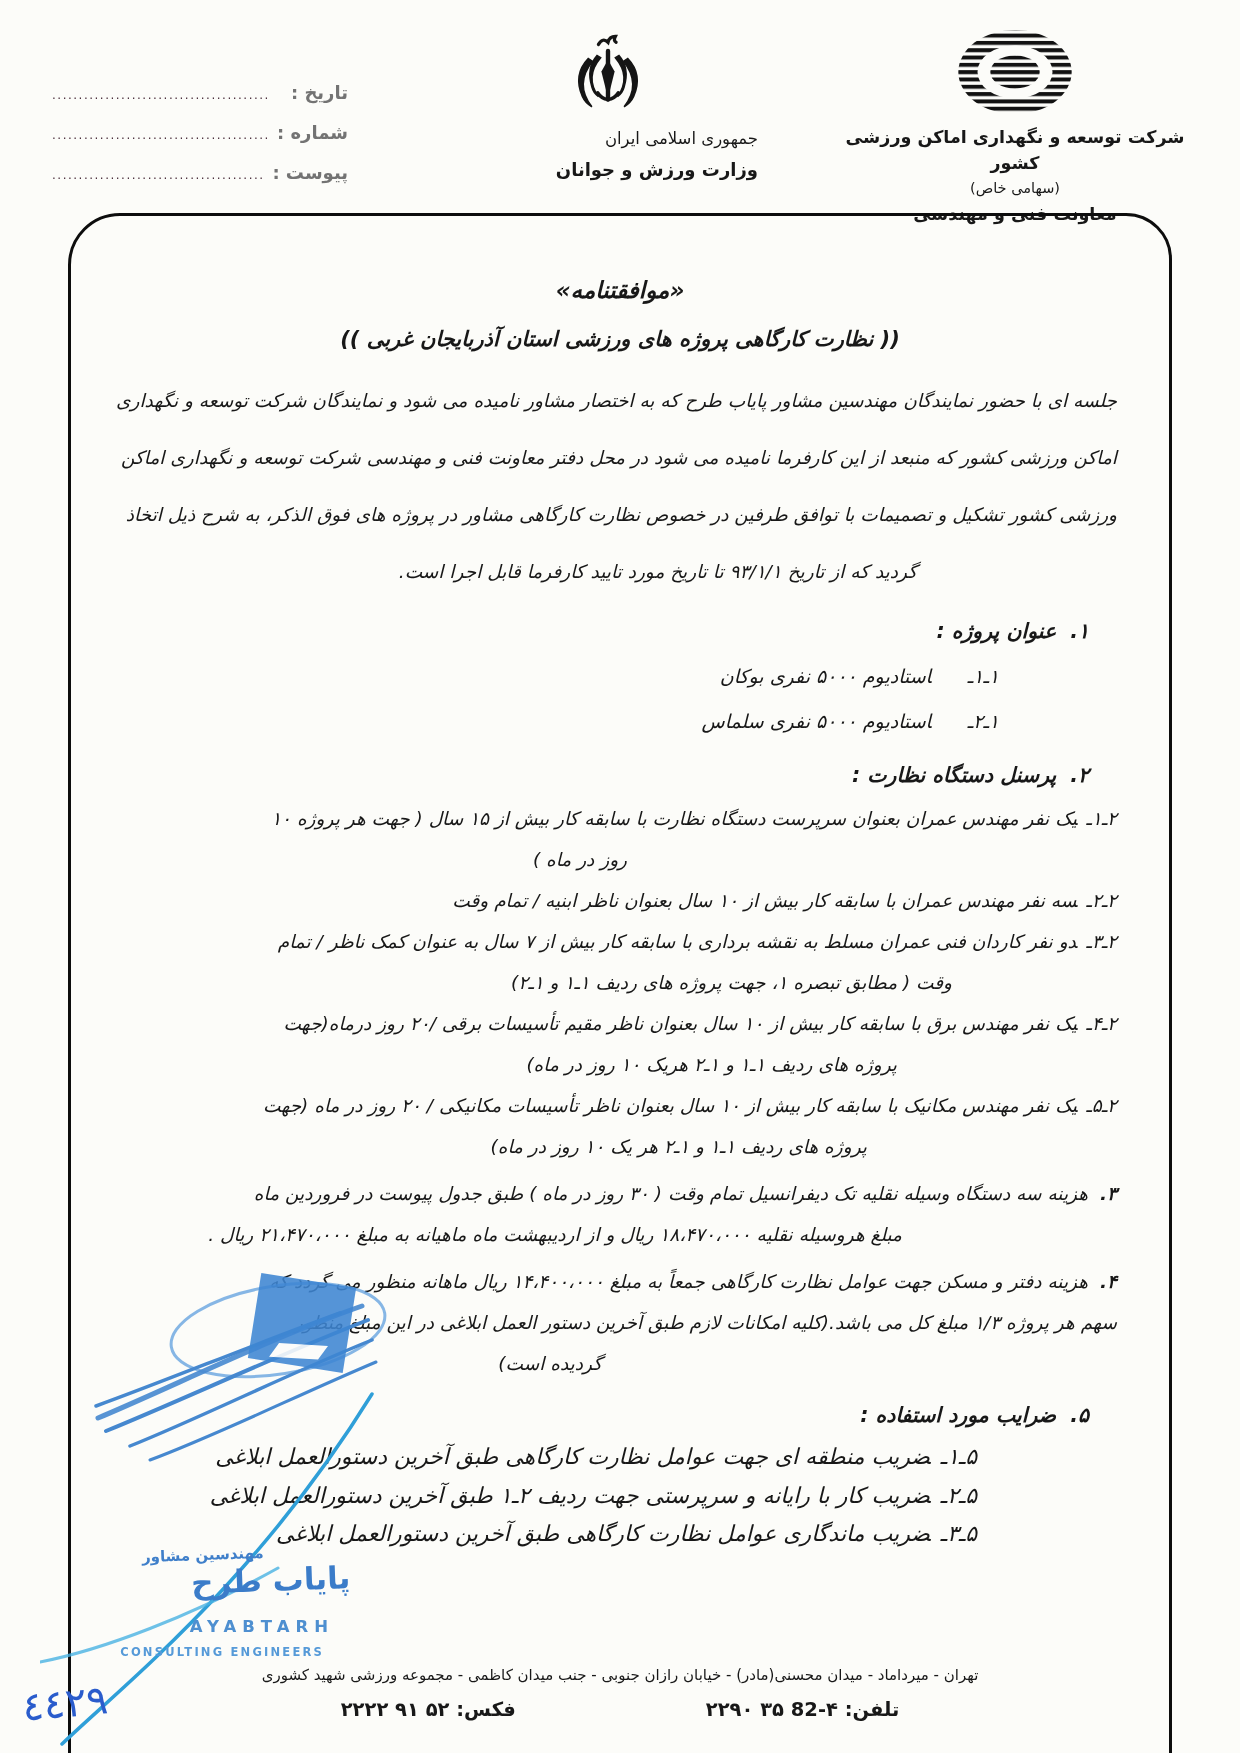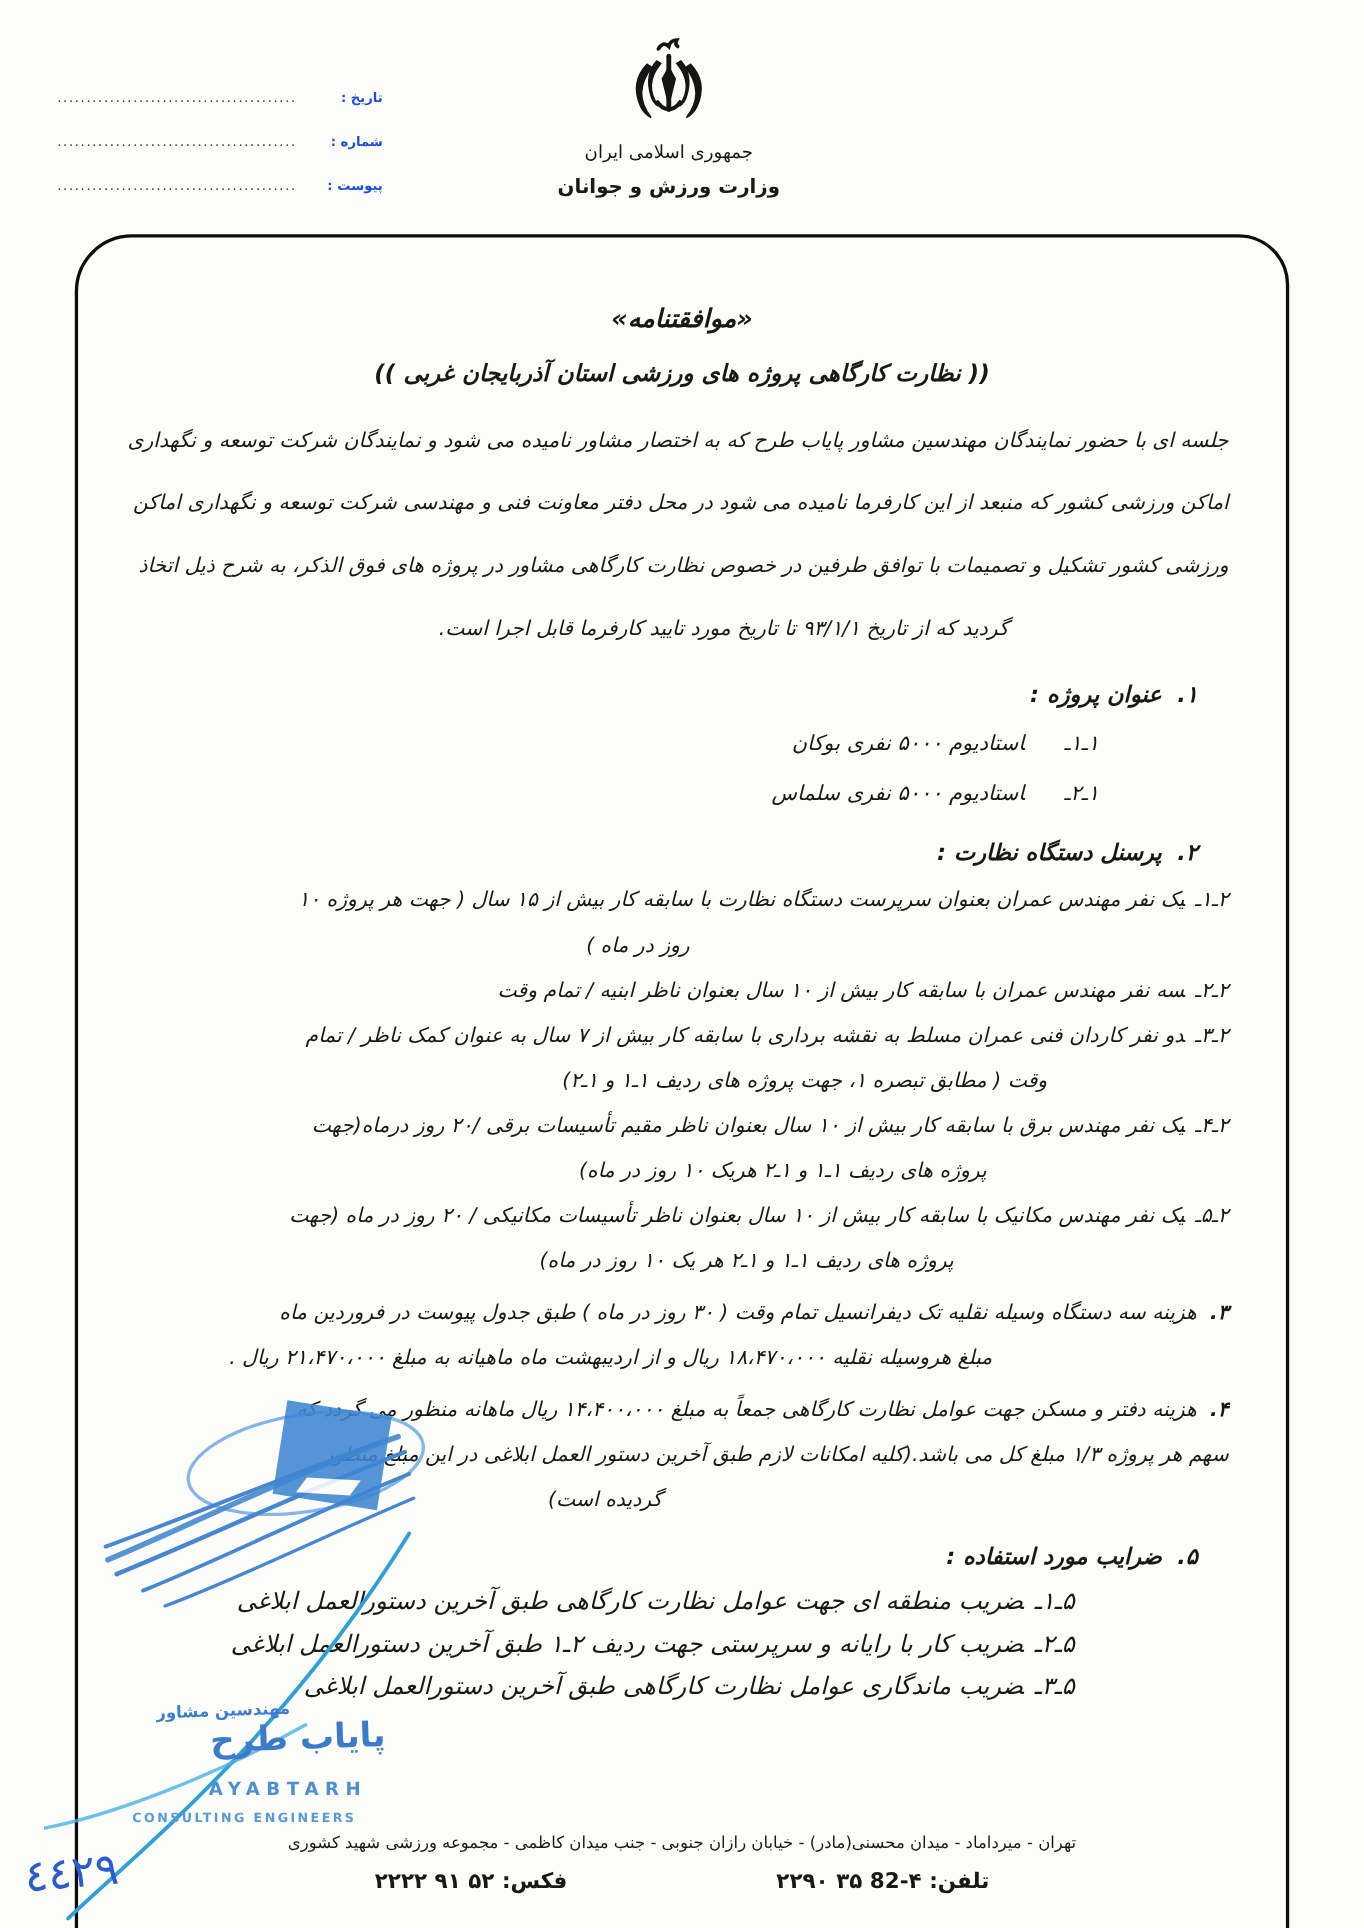--- a/index.html
+++ b/index.html
@@ -6,28 +6,28 @@
   body{position:relative;background:#fcfcf9;font-family:"DejaVu Sans",sans-serif;color:#181818;overflow:hidden;}
   .page{position:absolute;inset:0;}
 
   
   .h-company{position:absolute;top:26px;right:30px;width:390px;text-align:center;direction:rtl;}
   .h-company .logo{display:block;margin:0 auto 6px auto;}
   .h-company .l1{font-size:17.5px;font-weight:bold;line-height:26px;}
   .h-company .l2{font-size:14.5px;line-height:24px;}
   .h-company .l3{font-size:17.5px;font-weight:bold;line-height:28px;}
 
-  .h-state{position:absolute;top:28px;left:458px;width:300px;text-align:center;direction:rtl;}
+  .h-state{position:absolute;top:28px;left:458px;width:300px;direction:rtl;}
   .h-state .emblem{display:block;margin:0 auto;}
   .h-state .l1{font-size:16.5px;line-height:26px;margin-top:2px;}
   .h-state .l2{font-size:18px;font-weight:bold;line-height:28px;margin-top:4px;}
 
   .h-ref{position:absolute;top:82px;left:52px;width:296px;direction:rtl;}
   .h-ref .row{display:flex;align-items:baseline;height:40px;}
-  .h-ref .lbl{font-size:12px;font-weight:bold;color:#1d4ed8;white-space:nowrap;margin-left:8px;}
+  .h-ref .lbl{font-size:18px;font-weight:bold;color:#737373;white-space:nowrap;margin-left:8px;}
   .h-ref .dots{flex:1;overflow:hidden;white-space:nowrap;font-size:12px;letter-spacing:1.5px;color:#4a2f3c;direction:ltr;text-align:left;}
 
   
   .frame{position:absolute;left:68px;top:213px;width:1104px;height:1643px;
          border:3.5px solid #0d0d0d;border-radius:52px 46px 50px 42px;
          padding:34px 52px 0 52px;box-sizing:border-box;direction:rtl;overflow:hidden;}
   .doc-title{text-align:center;font-size:23px;font-weight:bold;font-style:italic;line-height:36px;margin-top:22px;}
   .doc-subtitle{text-align:center;font-size:21px;font-weight:bold;font-style:italic;line-height:34px;margin-top:14px;margin-bottom:16px;}
 
   .intro{margin-top:10px;}
@@ -70,20 +70,36 @@
   
   .footer{position:absolute;left:0;top:1660px;width:1240px;direction:rtl;text-align:center;}
   .footer .addr{font-size:15px;font-weight:normal;line-height:30px;}
   .footer .tels{display:flex;direction:rtl;justify-content:center;gap:190px;margin-top:8px;font-size:19.5px;font-weight:bold;}
 </style>
 </head>
 <body>
 
 <div class="page">
 
+  <div class="h-company">
+    <svg class="logo" width="128" height="92" viewBox="0 0 140 100">
+      <defs>
+        <pattern id="stripes" width="140" height="8" patternUnits="userSpaceOnUse">
+          <rect width="140" height="4.6" fill="#121212"></rect>
+          <rect y="4.6" width="140" height="3.4" fill="#fcfcf9"></rect>
+        </pattern>
+      </defs>
+      <ellipse cx="70" cy="50" rx="62" ry="46" fill="url(#stripes)"></ellipse>
+      <ellipse cx="70" cy="50" rx="41" ry="29" fill="#fcfcf9"></ellipse>
+      <ellipse cx="70" cy="50" rx="27" ry="18" fill="url(#stripes)"></ellipse>
+    </svg>
+    <div class="l1">شرکت توسعه و نگهداری اماکن ورزشی کشور</div>
+    <div class="l2">(سهامی خاص)</div>
+    <div class="l3">معاونت فنی و مهندسی</div>
+  </div>
 
   <div class="h-state">
     <svg class="emblem" width="88" height="96" viewBox="0 0 120 120">
       <g fill="none" stroke="#151515" stroke-linecap="round">
         <path d="M47 17 q6 -10 13 -3 q2 -8 10 -8 q-3 6 1 8" stroke-width="4.5"></path>
         <path d="M60 26 L60 92" stroke-width="6"></path>
         <path d="M60 38 l9 16 -9 36 -9 -36 z" fill="#151515" stroke="none"></path>
         <path d="M60 92 q-9 -1 -14 -9" stroke-width="5"></path>
         <path d="M60 92 q9 -1 14 -9" stroke-width="5"></path>
         <path d="M45 32 q-15 17 -7 43 q2 8 9 13 q-19 -27 3 -53 z" fill="#151515" stroke-width="2"></path>

